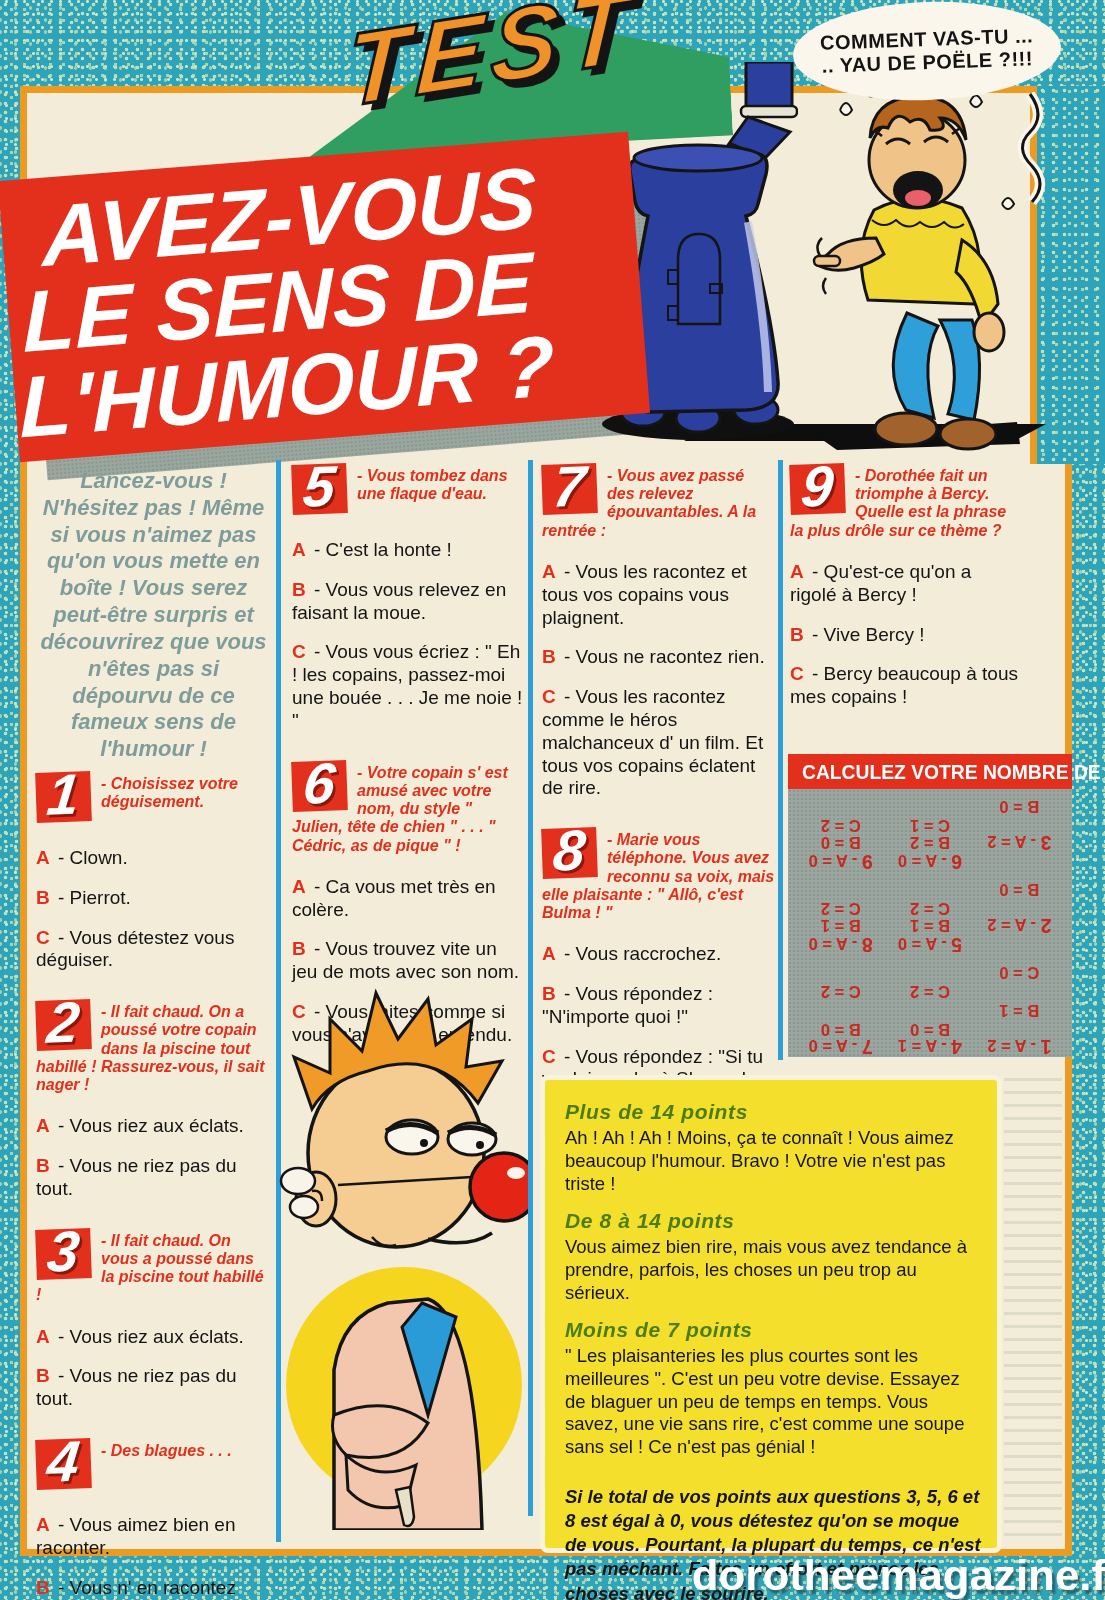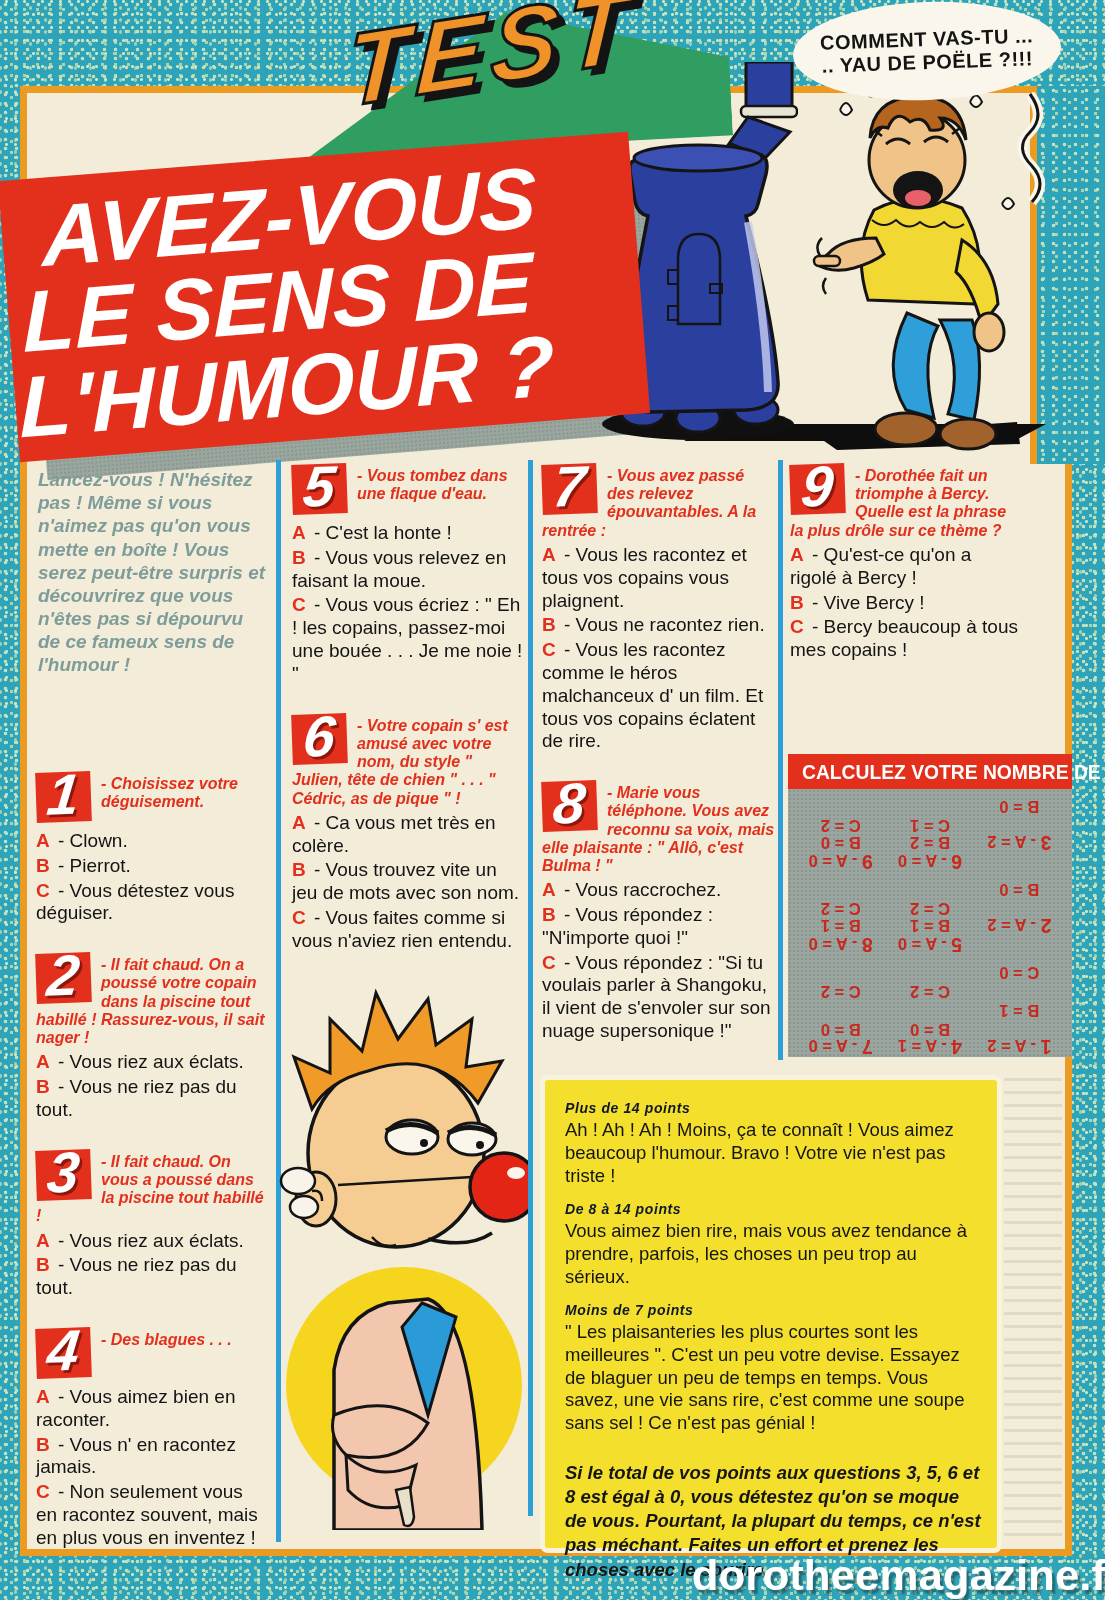--- a/index.html
+++ b/index.html
@@ -42,56 +42,56 @@
   .tl1{margin-left:14px;}
   .tl2{margin-left:4px;}
   
   .bubble{position:absolute;left:793px;top:2px;width:268px;height:98px;z-index:6;
     background:#faf6ec;border-radius:50%;display:flex;flex-direction:column;
     align-items:center;justify-content:center;transform:rotate(-2deg);}
   .bubble-line{font-weight:bold;font-size:20px;color:#141414;letter-spacing:.5px;white-space:nowrap;}
   .bubble-tail{position:absolute;left:1008px;top:92px;z-index:5;}
   
   .intro{position:absolute;left:38px;top:468px;width:231px;z-index:4;
-    font-size:19px;line-height:1.22;font-weight:bold;font-style:italic;color:#7e9c9a;}
+    font-size:22px;line-height:1.22;font-weight:bold;font-style:italic;color:#7e9c9a;text-align:center;}
   
   .col{position:absolute;width:233px;z-index:4;}
   #col1{left:36px;top:770px;}
   #col2{left:292px;top:462px;}
   #col3{left:542px;top:462px;}
   #col4{left:790px;top:462px;}
   .divider{position:absolute;width:5px;background:#2f9fd8;z-index:3;}
   .d1{left:276px;top:460px;height:1082px;}
   .d2{left:528px;top:460px;height:1056px;}
   .d3{left:778px;top:460px;height:600px;}
   .q-block{margin-bottom:26px;overflow:visible;}
   .q-badge{float:left;width:55px;height:50px;background:#e2301c;margin:2px 10px 4px 0;
     text-align:center;transform:rotate(-2deg);}
   .q-badge span{display:block;font-size:57px;line-height:44px;font-weight:bold;font-style:italic;
     color:#fff;transform:skewX(-8deg);text-shadow:3px 3px 0 #8c170c;}
   .q-title{color:#e2301c;font-weight:bold;font-style:italic;font-size:16px;line-height:1.14;padding-top:5px;}
   .q-answers{clear:both;padding-top:4px;font-size:19px;line-height:1.2;color:#141414;}
-  .answer{margin-bottom:2px;}
+  .answer{margin-bottom:2px;margin-top:17px;}
   .a-letter{color:#e2301c;font-weight:bold;margin-right:3px;}
   
   .calc{position:absolute;left:788px;top:754px;width:284px;z-index:4;}
   .calc-header{background:#e2301c;color:#fff;text-align:center;padding:6px 2px 5px;}
   .calc-header span{display:inline-block;font-weight:bold;font-size:20.5px;transform:scaleX(.94);white-space:nowrap;}
   .calc-body{background:#9aa69f;height:268px;box-sizing:border-box;padding:8px 8px;
     background-image:radial-gradient(circle,#8a968f 0 .9px,transparent 1.3px);background-size:4px 4px;}
   .score-rot{transform:rotate(180deg);color:#c8281e;font-weight:bold;font-size:16.5px;}
   .score-block{margin-bottom:7px;}
   .score-row{display:grid;grid-template-columns:1fr 1fr 1fr;height:19px;align-items:center;}
   .score-cell{text-align:center;white-space:nowrap;}
   .score-cell b{font-size:19.5px;}
   
   .results{position:absolute;left:540px;top:1075px;width:462px;height:478px;z-index:4;
     background:#f4e02c;border:5px solid #f8f3dd;border-radius:8px;box-sizing:border-box;
     padding:20px 16px 14px 20px;}
-  .res-heading{font-size:14px;font-weight:bold;font-style:italic;color:#0f172a;
+  .res-heading{font-size:21px;font-weight:bold;font-style:italic;color:#4d7c0f;
     letter-spacing:.6px;margin-bottom:3px;}
   .res-text{font-size:18.5px;line-height:1.24;color:#151515;margin-bottom:13px;}
   .res-note{font-size:18.5px;font-weight:bold;font-style:italic;line-height:1.3;color:#151515;margin-top:26px;}
   
   .stove-svg{position:absolute;left:598px;top:62px;z-index:4;}
   .boy-svg{position:absolute;left:812px;top:88px;z-index:4;}
   .clown-svg{position:absolute;left:276px;top:985px;z-index:4;}
   .ground-band{position:absolute;left:700px;top:424px;width:330px;height:17px;z-index:3;
     background:#0e0e0e;transform:skewX(-62deg);}
   

